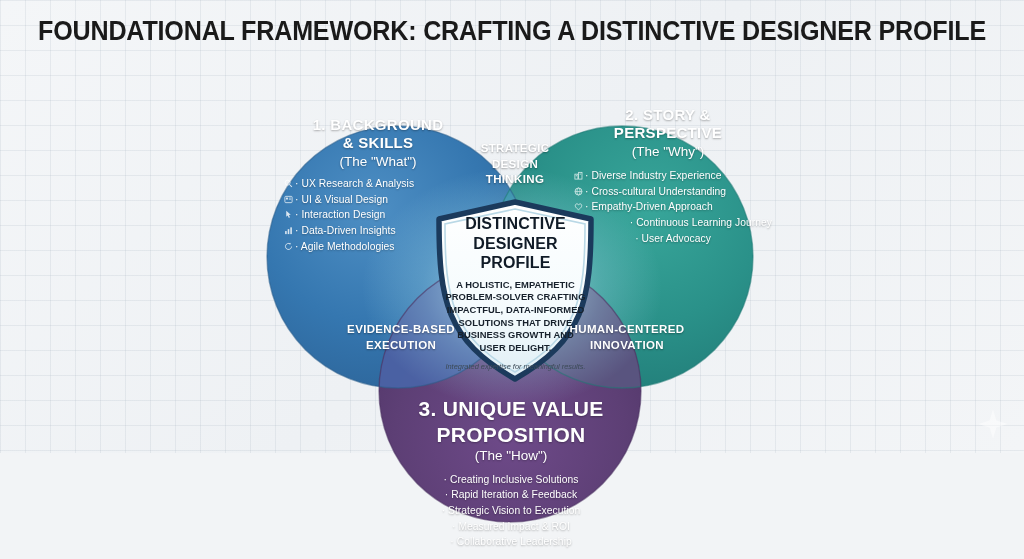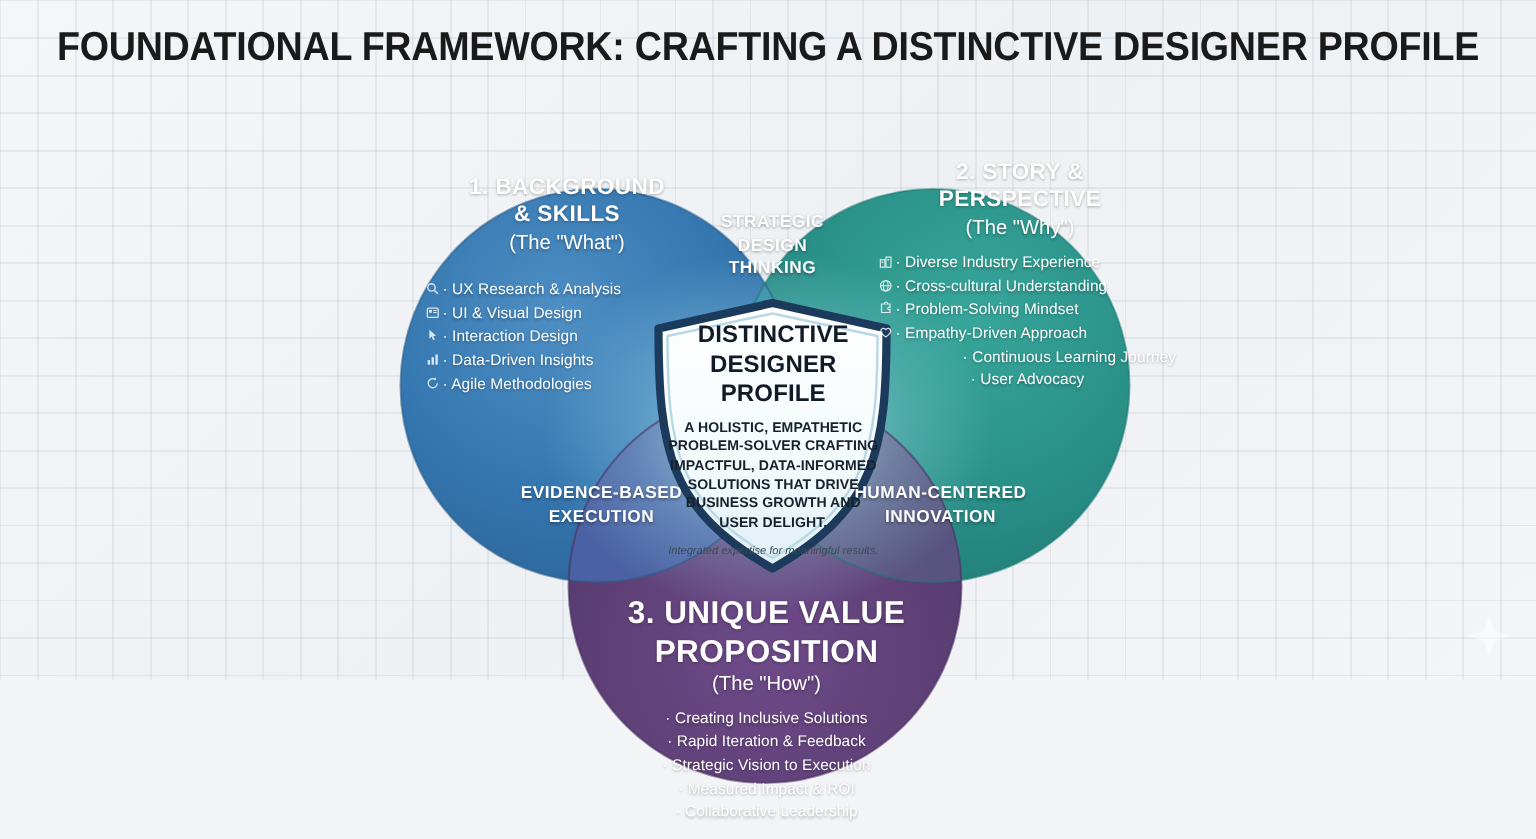--- a/index.html
+++ b/index.html
@@ -23,21 +23,21 @@
     color:#1a1a1a;
     font-family:"Liberation Sans", sans-serif;
     transform:scaleX(.93);
   }
   
   #venn{position:absolute;left:0;top:0;width:1024px;height:559px;}
   .lbl{position:absolute;color:#ffffff;text-align:center;line-height:1.22;
        text-shadow:0 1px 2px rgba(0,0,0,.30);}
   .head{font-size:15px;font-weight:bold;letter-spacing:.3px;}
   .sub{font-size:13.5px;font-weight:normal;margin-top:1px;}
-  .items{margin-top:16px;font-size:10.3px;line-height:1.52;font-weight:normal;
+  .items{margin-top:6px;font-size:10.3px;line-height:1.52;font-weight:normal;
          letter-spacing:.05px;}
   .items .row{white-space:nowrap;}
   .ic{display:inline-block;width:9px;height:9px;margin-right:2px;
       vertical-align:-1px;opacity:.82;}
   .ic svg{display:block;width:9px;height:9px;}
   
   .ix{position:absolute;color:#fff;text-align:center;font-size:11.5px;
       font-weight:bold;line-height:1.35;letter-spacing:.35px;
       text-shadow:0 1px 2px rgba(0,0,0,.35);}
   #shieldtext{position:absolute;left:443px;top:214px;width:145px;height:155px;
@@ -170,44 +170,39 @@
       </div>
       <div class="row">
         <span class="ic"><svg viewBox="0 0 16 16">
               <path d="M13.4 8 A5.4 5.4 0 1 1 11 3.4" fill="none" stroke="#fff" stroke-width="1.6"></path>
               <path d="M11.3 1.2 L12 4.2 L9 4" fill="#fff"></path>
             </svg></span>· <span>Agile Methodologies</span>
       </div>
     </div>
   </div>
 
-  <div class="lbl" style="left:576px;top:106px;width:208px;">
+  <div class="lbl" style="left:564px;top:106px;width:208px;">
     <div class="head"><span>2. STORY &amp;</span></div>
     <div class="head"><span>PERSPECTIVE</span></div>
     <div class="sub">(The "Why")</div>
     <div class="items" style="text-align:left;padding-left:10px;margin-top:8px;">
       <div class="row">
         <span class="ic"><svg viewBox="0 0 16 16">
               <rect x="1.6" y="5.6" width="5.4" height="8.8" fill="none" stroke="#fff" stroke-width="1.4"></rect>
               <rect x="8.2" y="2.4" width="6" height="12" fill="none" stroke="#fff" stroke-width="1.4"></rect>
               <rect x="3.2" y="7.6" width="2" height="1.8" fill="#fff"></rect>
               <rect x="10" y="4.6" width="2" height="1.8" fill="#fff"></rect>
             </svg></span>· <span>Diverse Industry Experience</span>
       </div>
       <div class="row">
         <span class="ic"><svg viewBox="0 0 16 16">
               <circle cx="8" cy="8" r="6.2" fill="none" stroke="#fff" stroke-width="1.5"></circle>
               <ellipse cx="8" cy="8" rx="2.8" ry="6.2" fill="none" stroke="#fff" stroke-width="1.2"></ellipse>
               <line x1="1.8" y1="8" x2="14.2" y2="8" stroke="#fff" stroke-width="1.2"></line>
             </svg></span>· <span>Cross-cultural Understanding</span>
-      </div>
-      <div class="row">
-        <span class="ic"><svg viewBox="0 0 16 16">
-              <path d="M3 3 h4 a1.6 1.6 0 1 1 2.6 0 H13 v4 a1.6 1.6 0 1 0 0 2.6 V13 H3 Z" fill="none" stroke="#fff" stroke-width="1.4"></path>
-            </svg></span>· <span>Problem-Solving Mindset</span>
       </div>
       <div class="row">
         <span class="ic"><svg viewBox="0 0 16 16">
               <path d="M8 13.6 C2.6 10 1.4 6.8 2.8 4.6 C4 2.7 6.6 2.9 8 5 C9.4 2.9 12 2.7 13.2 4.6 C14.6 6.8 13.4 10 8 13.6 Z" fill="none" stroke="#fff" stroke-width="1.5"></path>
             </svg></span>· <span>Empathy-Driven Approach</span>
       </div>
       <div class="row" style="text-align:right;">· <span>Continuous Learning Journey</span></div>
       <div class="row" style="text-align:center;">· <span>User Advocacy</span></div>
     </div>
   </div>

